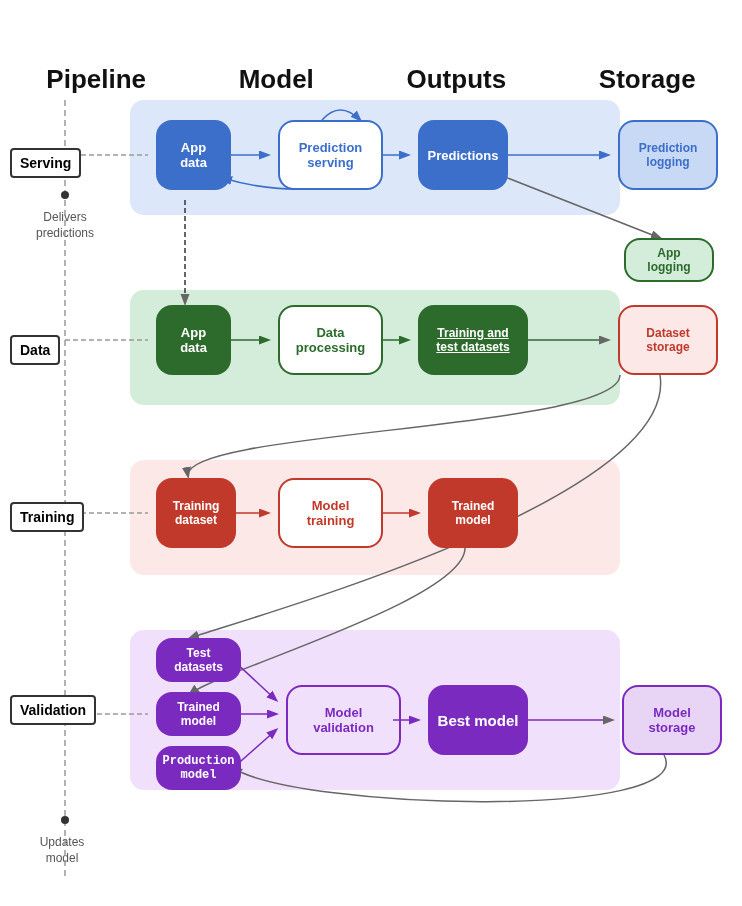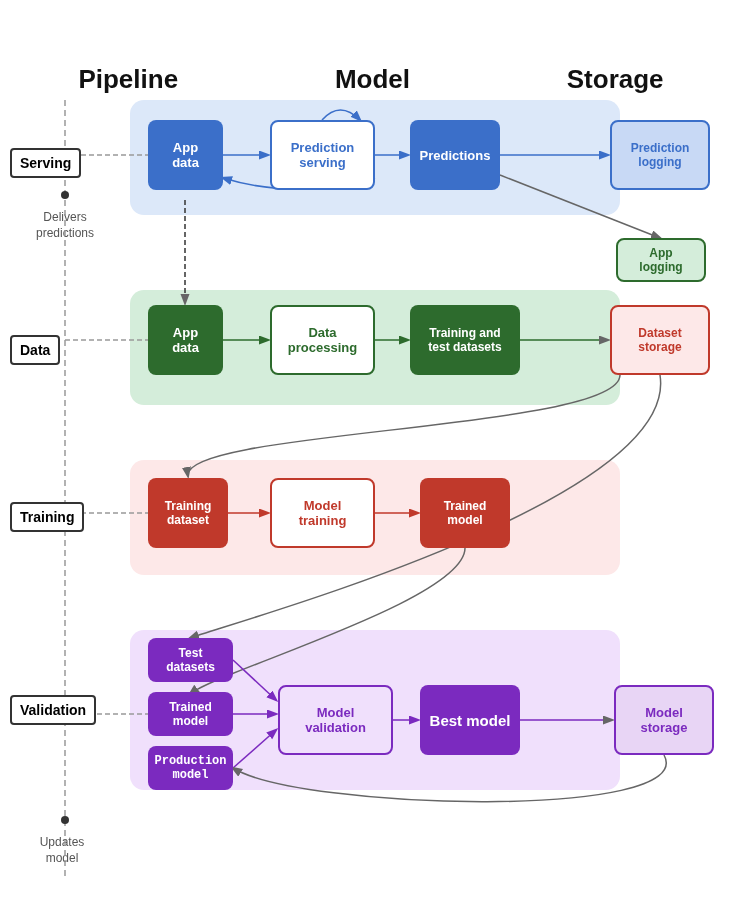--- a/index.html
+++ b/index.html
@@ -50,28 +50,29 @@
 
     
     .section-bg {
       position: absolute;
       border-radius: 14px;
     }
 
     
     .node {
       position: absolute;
-      border-radius: 8px;
+      border-radius: 16px;
       display: flex;
       align-items: center;
       justify-content: center;
       text-align: center;
       font-size: 13px;
       font-weight: bold;
       z-index: 5;
+      margin-left: 8px;
     }
 
     .node-blue-filled {
       background: #3b6fc9;
       color: #fff;
       border: none;
     }
     .node-blue-outline {
       background: #fff;
       color: #3b6fc9;
@@ -157,20 +158,21 @@
     }
   </style>
 </head>
 <body>
 
 <div class="diagram-container">
 
   <div class="header-row">
     <span class="header-label">Pipeline</span>
     <span class="header-label">Model</span>
+    <span class="header-label">Outputs</span>
     <span class="header-label">Storage</span>
   </div>
 
   <div class="section-bg" style="background: #dce8f9; left: 130px; top: 100px; width: 490px; height: 115px;"></div>
 
   <div class="section-bg" style="background: #d4edda; left: 130px; top: 290px; width: 490px; height: 115px;"></div>
 
   <div class="section-bg" style="background: #fde8e8; left: 130px; top: 460px; width: 490px; height: 115px;"></div>
 
   <div class="section-bg" style="background: #f0e0fc; left: 130px; top: 630px; width: 490px; height: 160px;"></div>
@@ -204,21 +206,21 @@
 
   <div class="node node-green-filled" style="left: 148px; top: 305px; width: 75px; height: 70px; font-size:13px;">
     <span style="white-space:pre-line;">App
 data</span>
   </div>
   <div class="node node-green-outline" style="left: 270px; top: 305px; width: 105px; height: 70px;">
     <span style="white-space:pre-line;">Data
 processing</span>
   </div>
   <div class="node node-green-filled" style="left: 410px; top: 305px; width: 110px; height: 70px; font-size:12px;">
-    <span style="white-space:pre-line;">Training and
+    <span style="white-space:pre-line;text-decoration:underline;">Training and
 test datasets</span>
   </div>
 
   <div class="node node-red-light" style="left: 610px; top: 305px; width: 100px; height: 70px; font-size:12px;">
     <span style="white-space:pre-line;">Dataset
 storage</span>
   </div>
 
   <div class="node node-red-filled" style="left: 148px; top: 478px; width: 80px; height: 70px; font-size:12px;">
     <span style="white-space:pre-line;">Training

